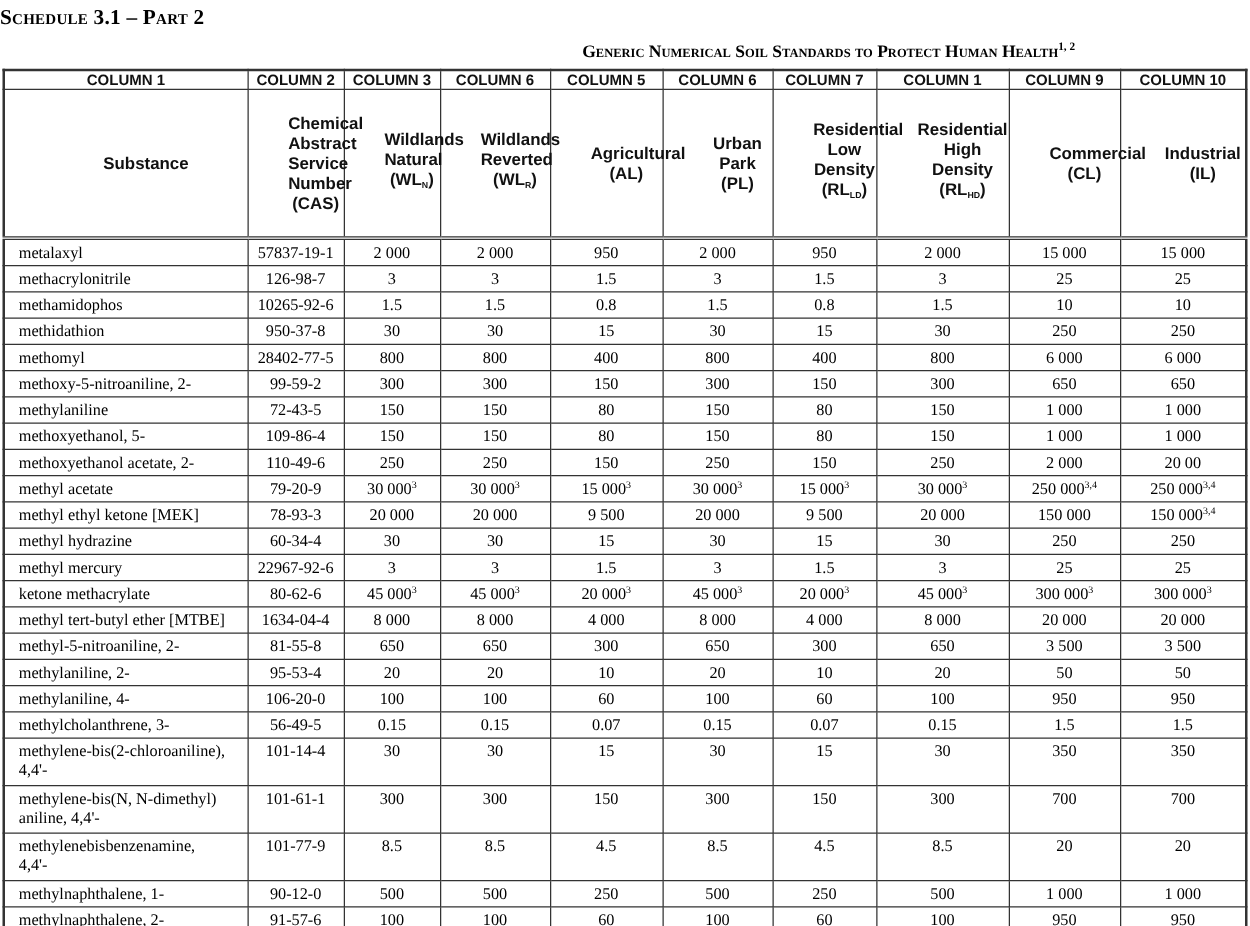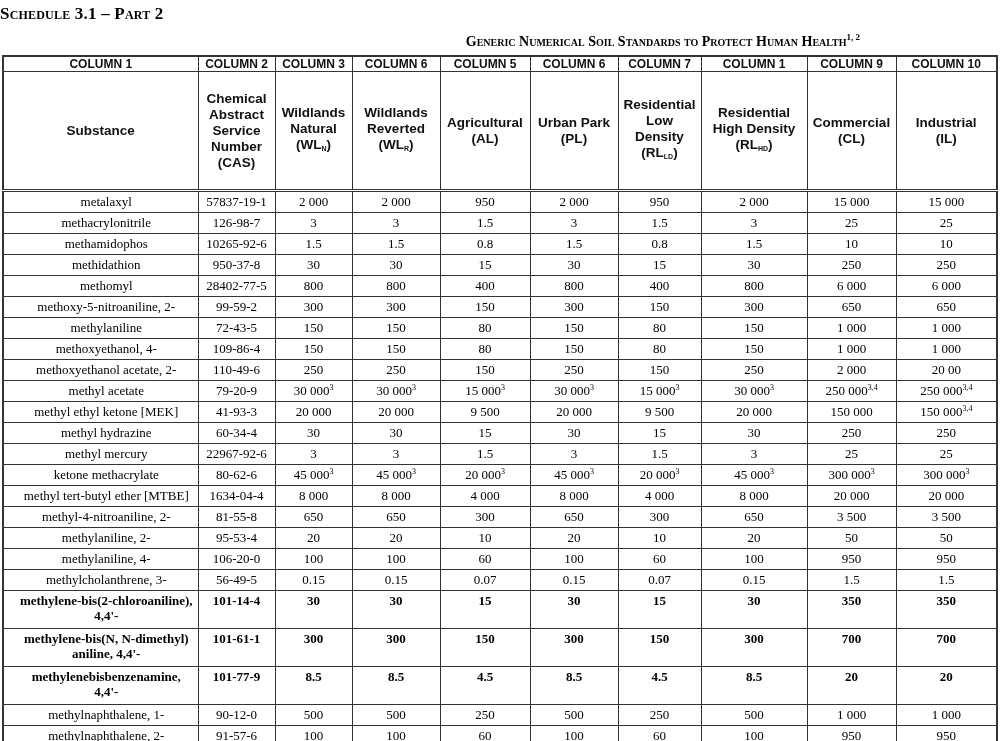--- a/index.html
+++ b/index.html
@@ -19,29 +19,29 @@
     position: absolute; left: 2px; top: 55px; width: 994px;
     border-collapse: collapse; table-layout: fixed;
     border: 2px solid #333;
   }
   td, th { border: 1px solid #333; padding: 0; }
   th {
     font-family: "Liberation Sans", sans-serif; font-weight: bold; color: #111;
     text-align: center; vertical-align: middle;
   }
   tr.colnum th { font-size: 12px; height: 14px; line-height: 13px; }
-  tr.colhead th { font-size: 13.5px; line-height: 16px; height: 117px; border-bottom: 3px double #333; }
+  tr.colhead th { font-size: 13.5px; line-height: 16px; height: 117px; border-bottom: 3px double #333; padding-left: 32px; }
   th sub { font-size: 7px; vertical-align: -2px; }
   td {
     font-family: "Liberation Serif", serif; font-size: 13px; line-height: 15px;
     text-align: center; vertical-align: top; height: 18px; padding-top: 2px;
   }
-  td.name { text-align: center; padding-left: 11px; }
+  td.name { text-align: left; padding-left: 11px; }
   td sup { font-size: 8px; vertical-align: 5px; line-height: 0; }
-  tr.tall td { height: 35px; font-weight: bold; }
+  tr.tall td { height: 35px; }
 </style>
 </head>
 <body>
 
 <div class="title">Schedule 3.1 – Part 2</div>
 <div class="subtitle"><span>Generic Numerical Soil Standards to Protect Human Health</span><sup>1, 2</sup></div>
 
 <table>
   <colgroup>
     <col style="width:195px">
@@ -212,21 +212,21 @@
         <td><span>150</span></td>
         <td><span>80</span></td>
         <td><span>150</span></td>
         <td><span>80</span></td>
         <td><span>150</span></td>
         <td><span>1 000</span></td>
         <td><span>1 000</span></td>
       </tr>
       <tr>
         <td class="name">
-          <div>methoxyethanol, 4-</div>
+          <div>methoxyethanol, 5-</div>
         </td>
         <td>109-86-4</td>
         <td><span>150</span></td>
         <td><span>150</span></td>
         <td><span>80</span></td>
         <td><span>150</span></td>
         <td><span>80</span></td>
         <td><span>150</span></td>
         <td><span>1 000</span></td>
         <td><span>1 000</span></td>
@@ -256,21 +256,21 @@
         <td><span>30 000</span><sup>3</sup></td>
         <td><span>15 000</span><sup>3</sup></td>
         <td><span>30 000</span><sup>3</sup></td>
         <td><span>250 000</span><sup>3,4</sup></td>
         <td><span>250 000</span><sup>3,4</sup></td>
       </tr>
       <tr>
         <td class="name">
           <div>methyl ethyl ketone [MEK]</div>
         </td>
-        <td>41-93-3</td>
+        <td>78-93-3</td>
         <td><span>20 000</span></td>
         <td><span>20 000</span></td>
         <td><span>9 500</span></td>
         <td><span>20 000</span></td>
         <td><span>9 500</span></td>
         <td><span>20 000</span></td>
         <td><span>150 000</span></td>
         <td><span>150 000</span><sup>3,4</sup></td>
       </tr>
       <tr>
@@ -324,21 +324,21 @@
         <td><span>8 000</span></td>
         <td><span>4 000</span></td>
         <td><span>8 000</span></td>
         <td><span>4 000</span></td>
         <td><span>8 000</span></td>
         <td><span>20 000</span></td>
         <td><span>20 000</span></td>
       </tr>
       <tr>
         <td class="name">
-          <div>methyl-4-nitroaniline, 2-</div>
+          <div>methyl-5-nitroaniline, 2-</div>
         </td>
         <td>81-55-8</td>
         <td><span>650</span></td>
         <td><span>650</span></td>
         <td><span>300</span></td>
         <td><span>650</span></td>
         <td><span>300</span></td>
         <td><span>650</span></td>
         <td><span>3 500</span></td>
         <td><span>3 500</span></td>

